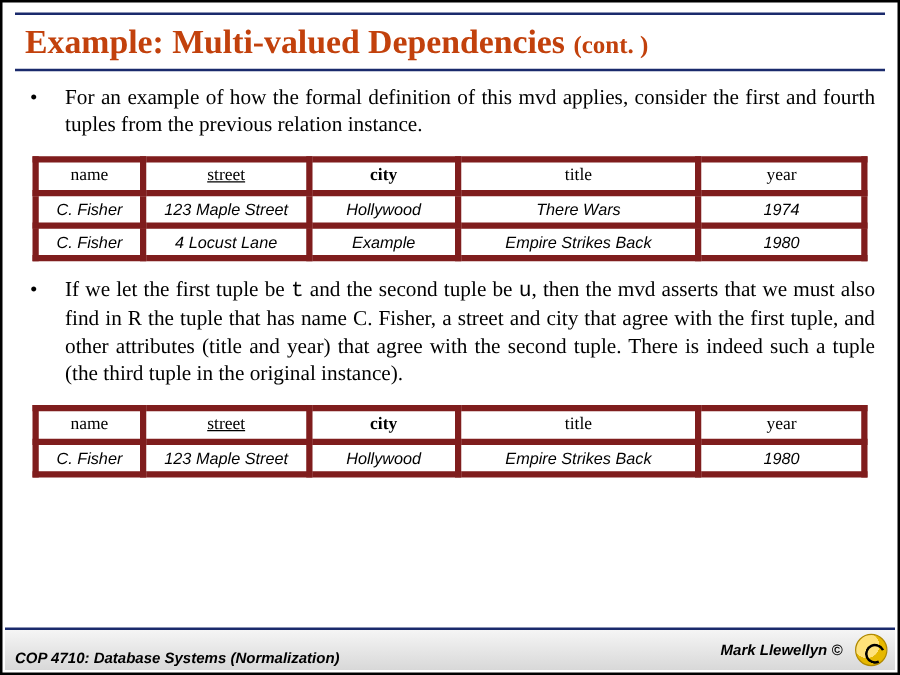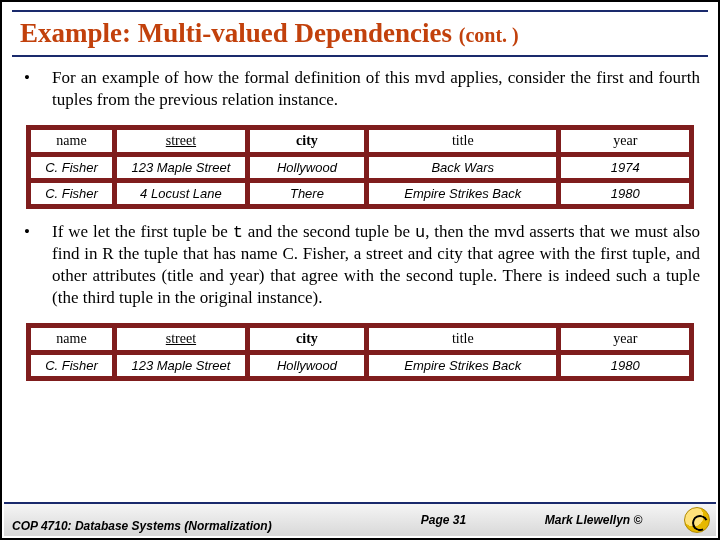--- a/index.html
+++ b/index.html
@@ -88,21 +88,21 @@
     align-items: center;
     font-family: Arial, sans-serif;
     font-size: 12px;
     font-style: italic;
     font-weight: bold;
     color: #000;
     padding: 0 8px;
   }
   .footer .course { flex: 0 0 52%; margin-top: 12px; }
   .footer .page   { flex: 0 0 20%; text-align: center; }
-  .footer .author { flex: 1; text-align: center; padding-right: 34px; }
+  .footer .author { flex: 1; text-align: right; padding-right: 34px; }
   .footer .logo {
     position: absolute;
     right: 6px; top: 3px;
     width: 26px; height: 26px;
     border-radius: 50%;
     background: radial-gradient(circle at 35% 35%, #ffe27a 0 45%, #e6b800 46% 100%);
     border: 1px solid #b08900;
   }
   .footer .logo::after{
     content:"";
@@ -138,27 +138,27 @@
       <th class="col-name">name</th>
       <th class="col-street">street</th>
       <th class="col-city">city</th>
       <th class="col-title">title</th>
       <th class="col-year">year</th>
     </tr>
     <tr>
       <td>C. Fisher</td>
       <td>123 Maple Street</td>
       <td>Hollywood</td>
-      <td>Back Wars</td>
+      <td>There Wars</td>
       <td>1974</td>
     </tr>
     <tr>
       <td>C. Fisher</td>
       <td>4 Locust Lane</td>
-      <td>There</td>
+      <td>Example</td>
       <td>Empire Strikes Back</td>
       <td>1980</td>
     </tr>
   </tbody>
     </table>
 
   <div class="bullet">
     <div class="dot">•</div>
     <div class="txt">
       <span>If we let the first tuple be </span><span class="tt">t</span><span> and the second tuple be </span><span class="tt">u</span><span>, then the mvd asserts that we must also find in R the tuple that has name C. Fisher, a street and city that agree with the first tuple, and other attributes (title and year) that agree with the second tuple.  There is indeed such a tuple (the third tuple in the original instance).</span>
@@ -179,17 +179,16 @@
       <td>123 Maple Street</td>
       <td>Hollywood</td>
       <td>Empire Strikes Back</td>
       <td>1980</td>
     </tr>
   </tbody>
     </table>
 
   <div class="footer">
     <div class="course">COP 4710: Database Systems  (Normalization)</div>
-    <div class="page">Page 31</div>
     <div class="author">Mark Llewellyn ©</div>
     <div class="logo"></div>
   </div>
 </div>
 
 </body></html>

